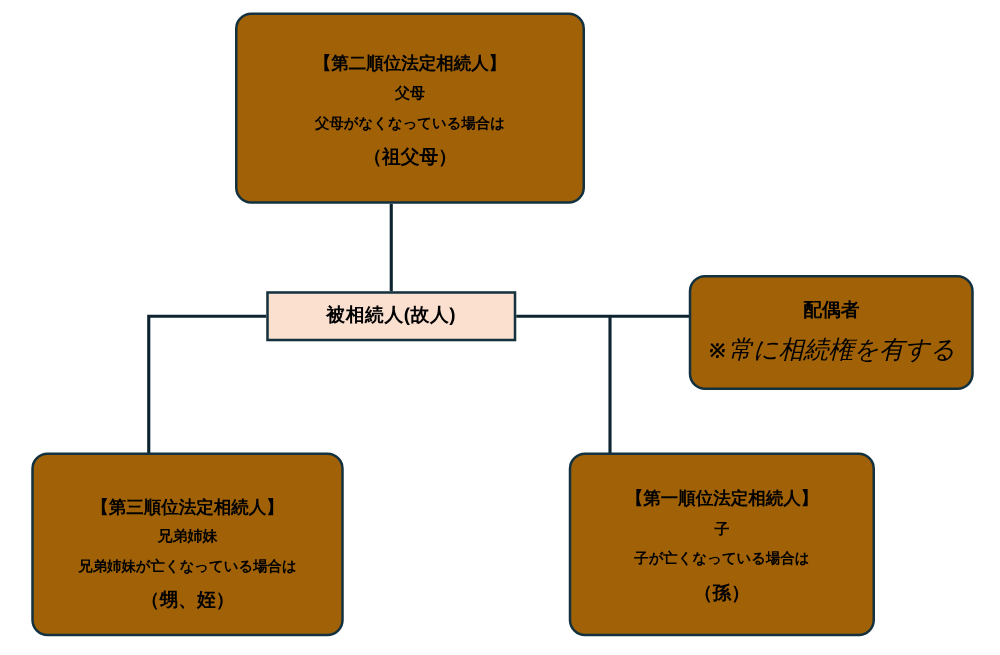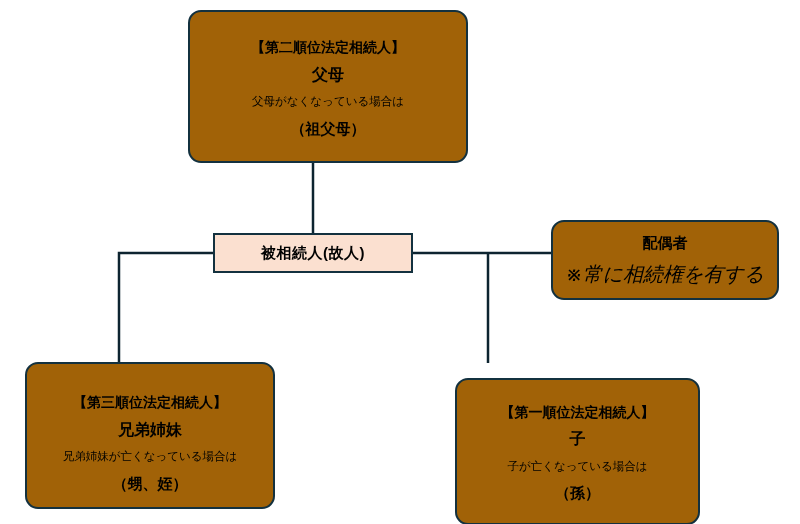--- a/index.html
+++ b/index.html
@@ -46,28 +46,28 @@
     white-space: nowrap;
   }
   .line-rank {
     font-size: 14px;
     font-weight: bold;
     letter-spacing: 0px;
     line-height: 1.2;
     margin-bottom: 9px;
   }
   .line-title {
-    font-size: 16px;
+    font-size: 12px;
     font-weight: bold;
     line-height: 1.2;
     margin-bottom: 11px;
   }
   .line-note {
     font-size: 11.5px;
-    font-weight: normal;
+    font-weight: bold;
     line-height: 1.2;
     margin-bottom: 11px;
   }
   .line-sub {
     font-size: 15px;
     font-weight: bold;
     line-height: 1.2;
   }
   
   #node-parents {
@@ -90,21 +90,21 @@
   #node-decedent .line-title {
     font-size: 15px;
     margin-bottom: 0;
     letter-spacing: 0.5px;
   }
   
   #node-spouse {
     left: 551px;
     top: 220px;
     width: 228px;
-    height: 80px;
+    height: 92px;
   }
   #node-spouse .line-title {
     font-size: 15px;
     margin-bottom: 10px;
   }
   #node-spouse .line-note2 {
     font-size: 20px;
     line-height: 1.2;
     font-weight: normal;
     font-style: italic;
@@ -117,21 +117,20 @@
     height: 147px;
     padding-top: 16px;
   }
   
   #node-children {
     left: 455px;
     top: 362px;
     width: 245px;
     height: 147px;
     padding-top: 3px;
-    margin-top: 16px;
   }
 </style>
 </head>
 <body>
 
 <div id="diagram">
 
   <svg class="connectors" viewBox="0 0 800 524" xmlns="http://www.w3.org/2000/svg">
 
     <line x1="313" y1="163" x2="313" y2="234" stroke="#0d2430" stroke-width="2.5"></line>

